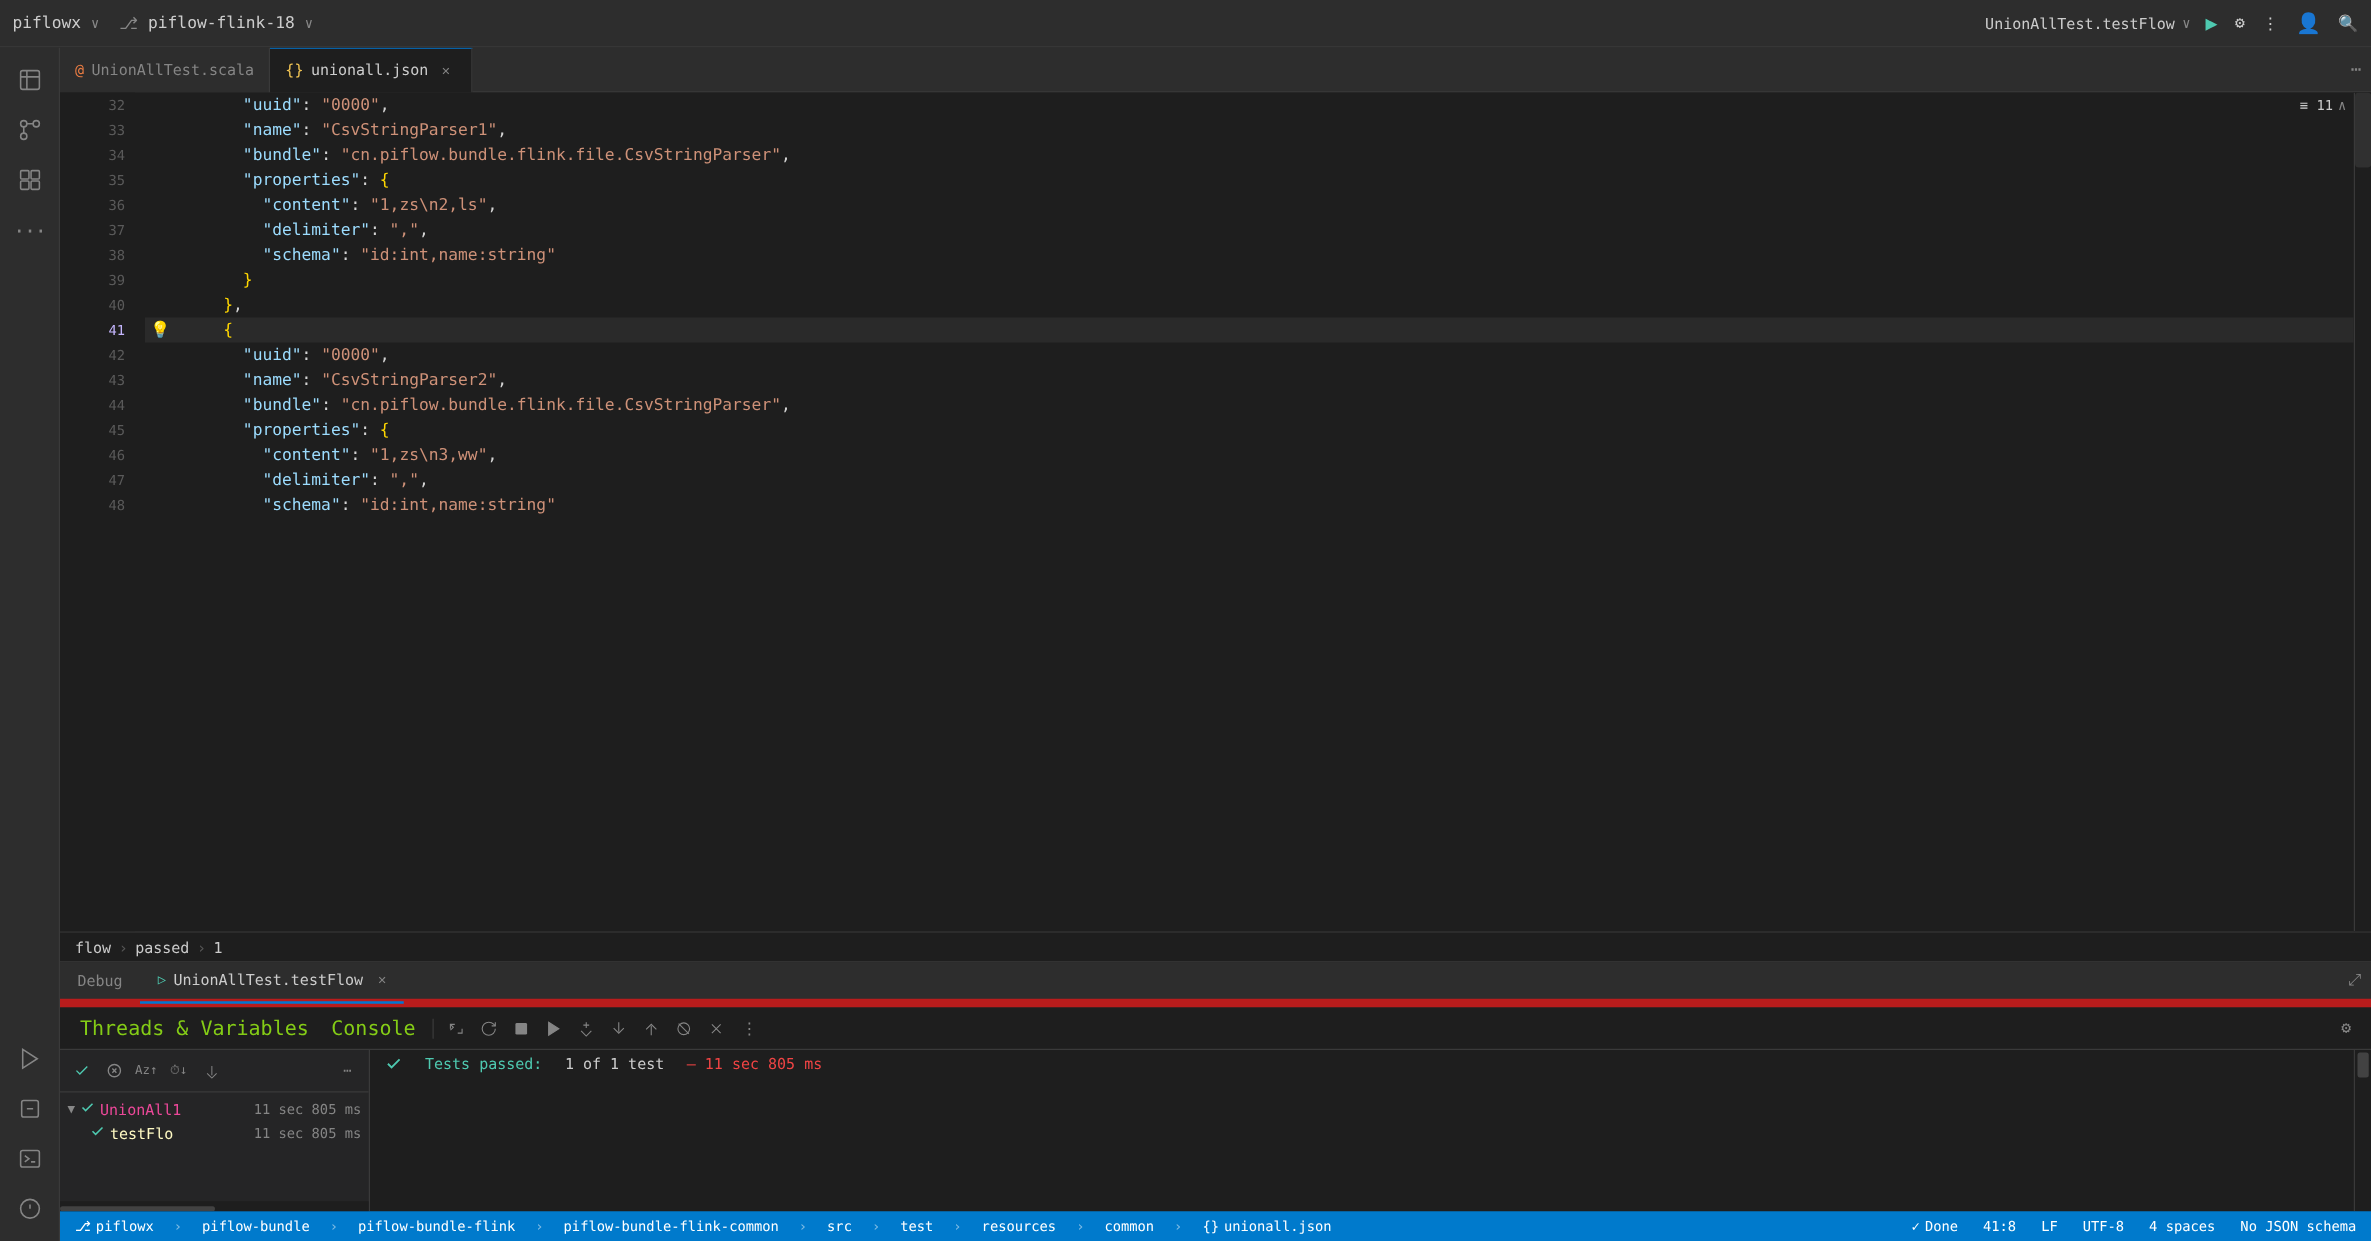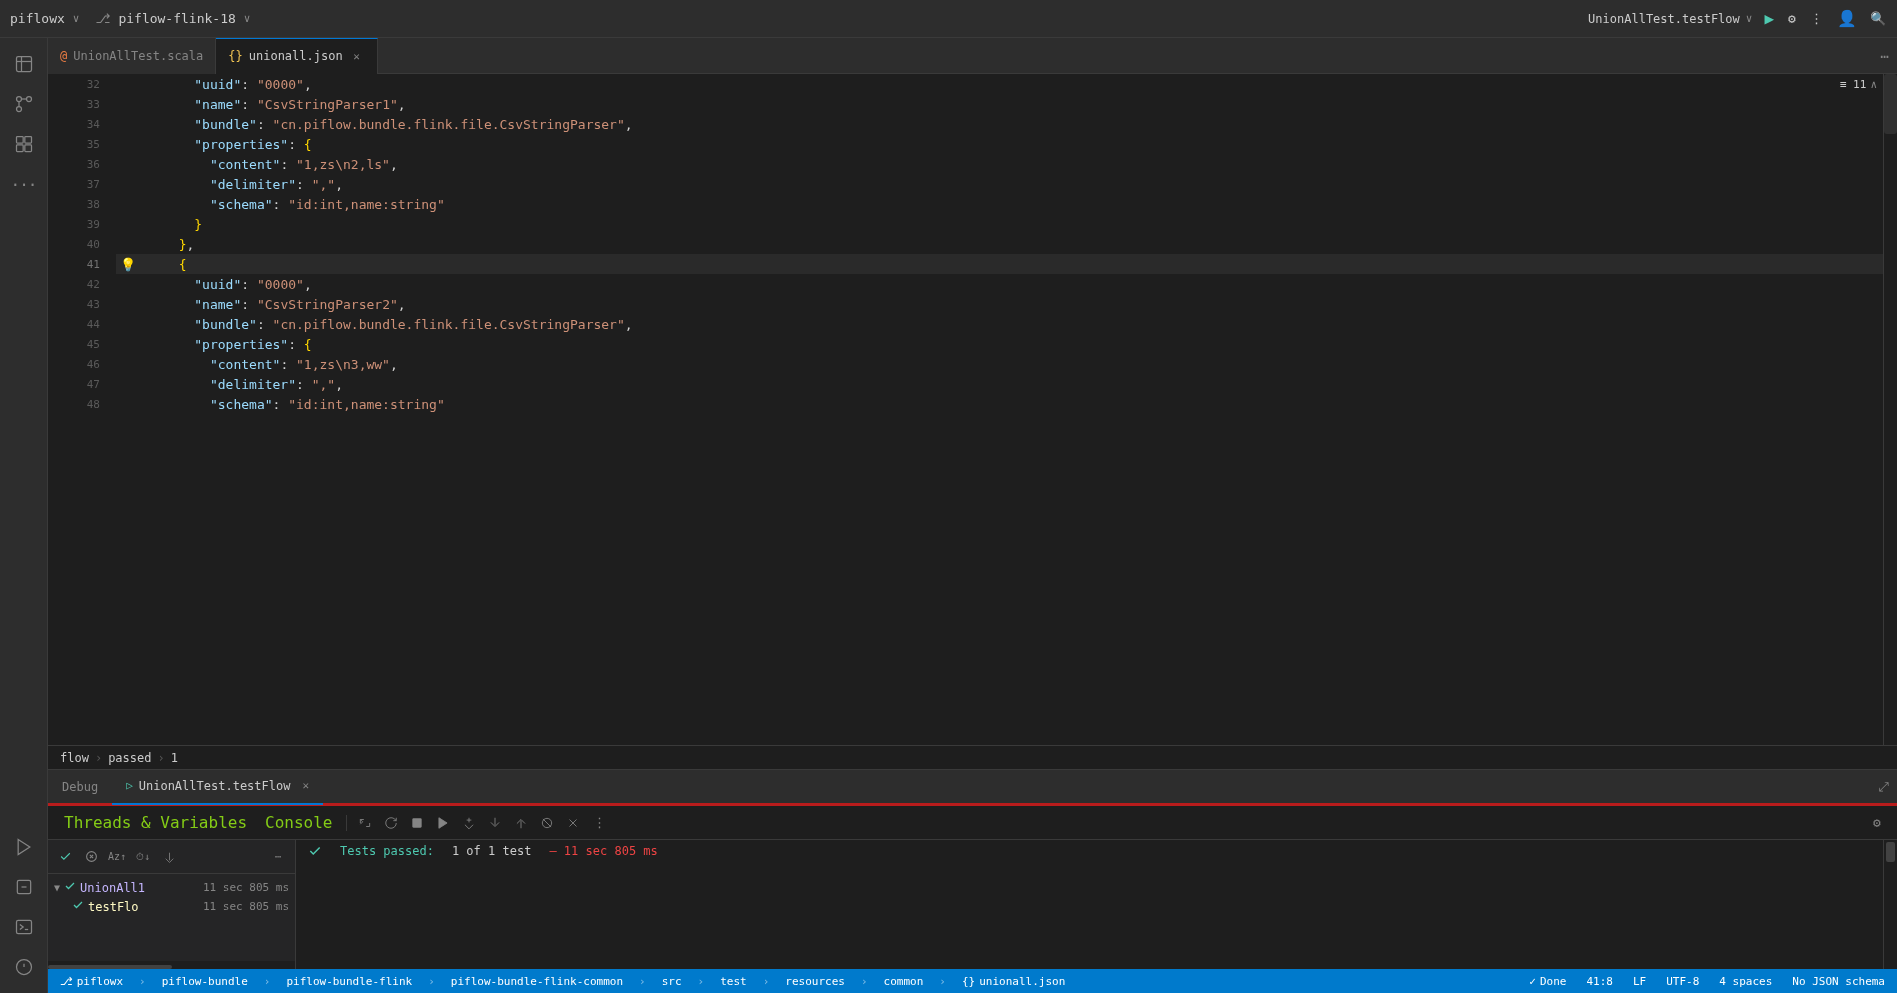--- a/index.html
+++ b/index.html
@@ -212,21 +212,21 @@
       border-top: 1px solid #3a3a3a;
       display: flex;
       flex-direction: column;
       flex-shrink: 0;
     }
     .debug-tabs {
       height: 36px;
       background: #2d2d2d;
       display: flex;
       align-items: center;
-      border-bottom: 3px solid #b91c1c;
+      border-bottom: 7px solid #b91c1c;
       flex-shrink: 0;
     }
     .debug-tab {
       height: 36px;
       padding: 0 14px;
       display: flex;
       align-items: center;
       gap: 6px;
       cursor: pointer;
       font-size: 12px;
@@ -514,21 +514,21 @@
       <div class="line-numbers">
         <div class="line-number">32</div>
         <div class="line-number">33</div>
         <div class="line-number">34</div>
         <div class="line-number">35</div>
         <div class="line-number">36</div>
         <div class="line-number">37</div>
         <div class="line-number">38</div>
         <div class="line-number">39</div>
         <div class="line-number">40</div>
-        <div class="line-number" style="color:#737373;">41</div>
+        <div class="line-number" style="color:#c4b5fd;">41</div>
         <div class="line-number">42</div>
         <div class="line-number">43</div>
         <div class="line-number">44</div>
         <div class="line-number">45</div>
         <div class="line-number">46</div>
         <div class="line-number">47</div>
         <div class="line-number">48</div>
       </div>
       <div class="code-content">
         <div class="code-line">
@@ -717,21 +717,21 @@
             </div>
           </div>
           <div class="test-tree">
             <div class="test-suite-item">
               <span style="color:#888;font-size:10px;">▼</span>
               <span>
                 <svg width="12" height="12" viewBox="0 0 24 24" fill="none" stroke="#4ec9b0" stroke-width="2.5">
                     <polyline points="20,6 9,17 4,12"></polyline>
                   </svg>
               </span>
-              <span style="color:#c4b5fd;">UnionAll1</span>
+              <span style="color:#ec4899;">UnionAll1</span>
               <span class="test-time">11 sec 805 ms</span>
             </div>
             <div class="test-item">
               <span>
                 <svg width="12" height="12" viewBox="0 0 24 24" fill="none" stroke="#4ec9b0" stroke-width="2.5">
                     <polyline points="20,6 9,17 4,12"></polyline>
                   </svg>
               </span>
               <span style="color:#fef9c3;">testFlo</span>
               <span class="test-time">11 sec 805 ms</span>

